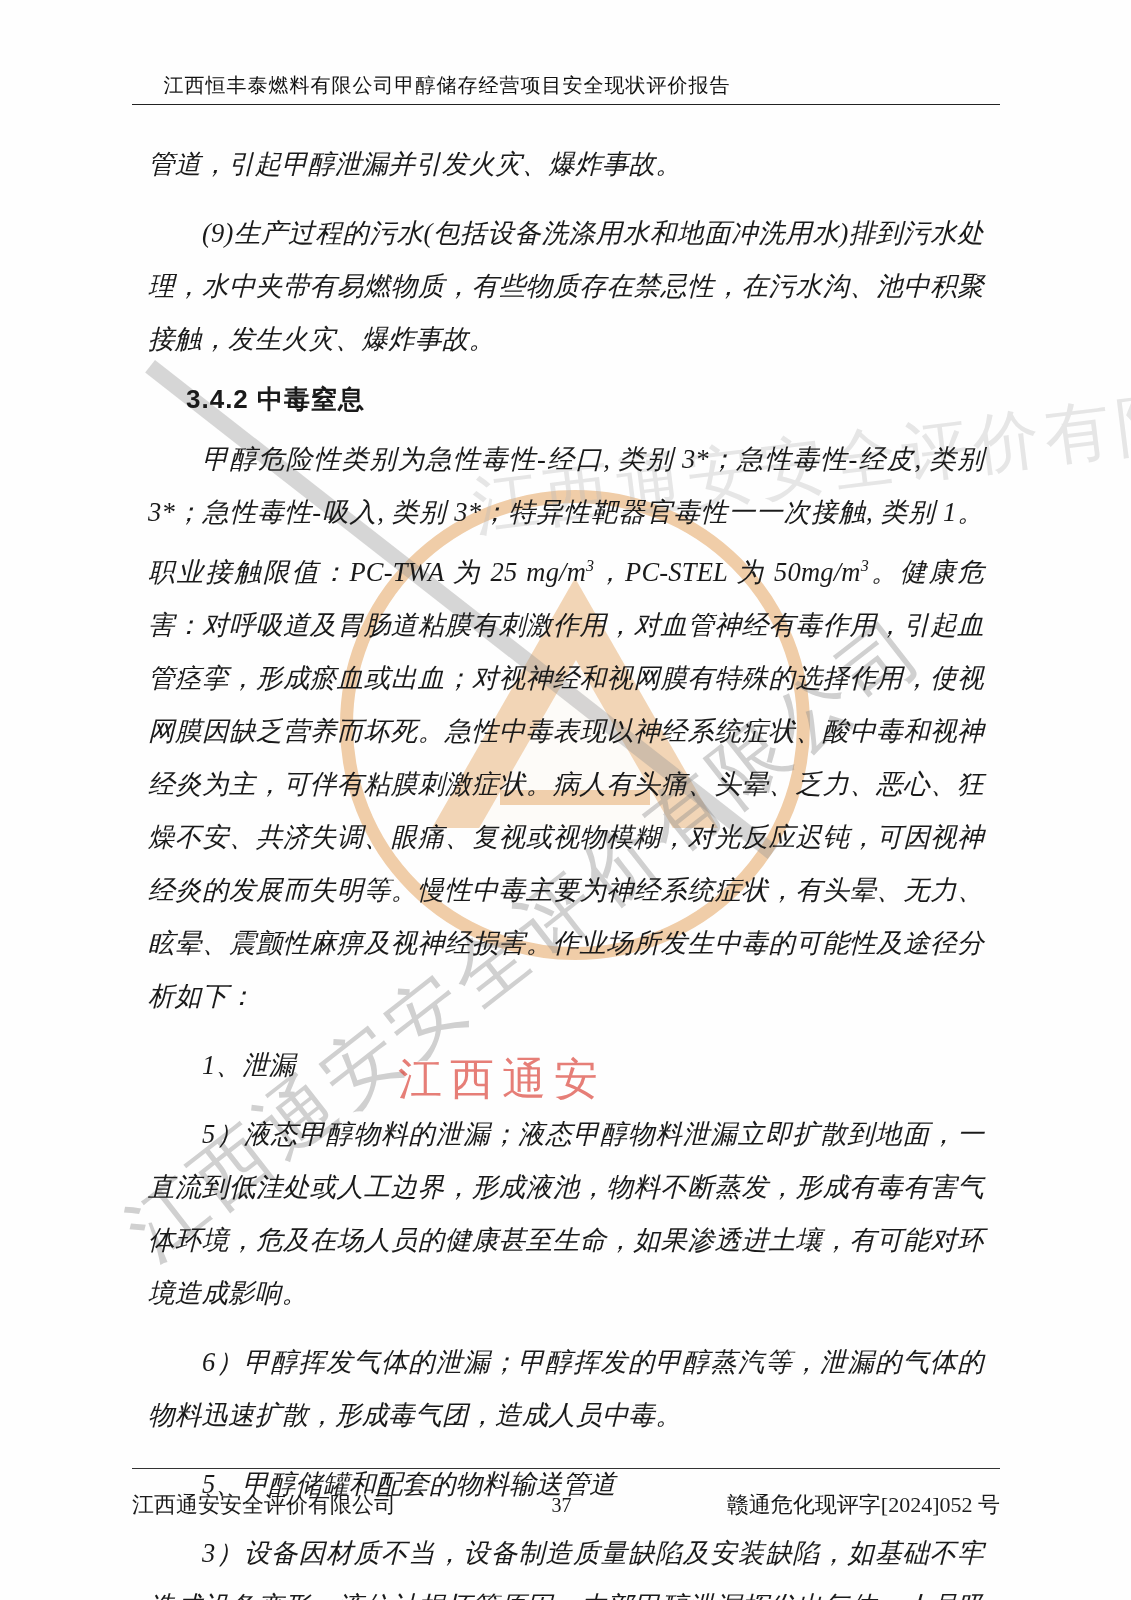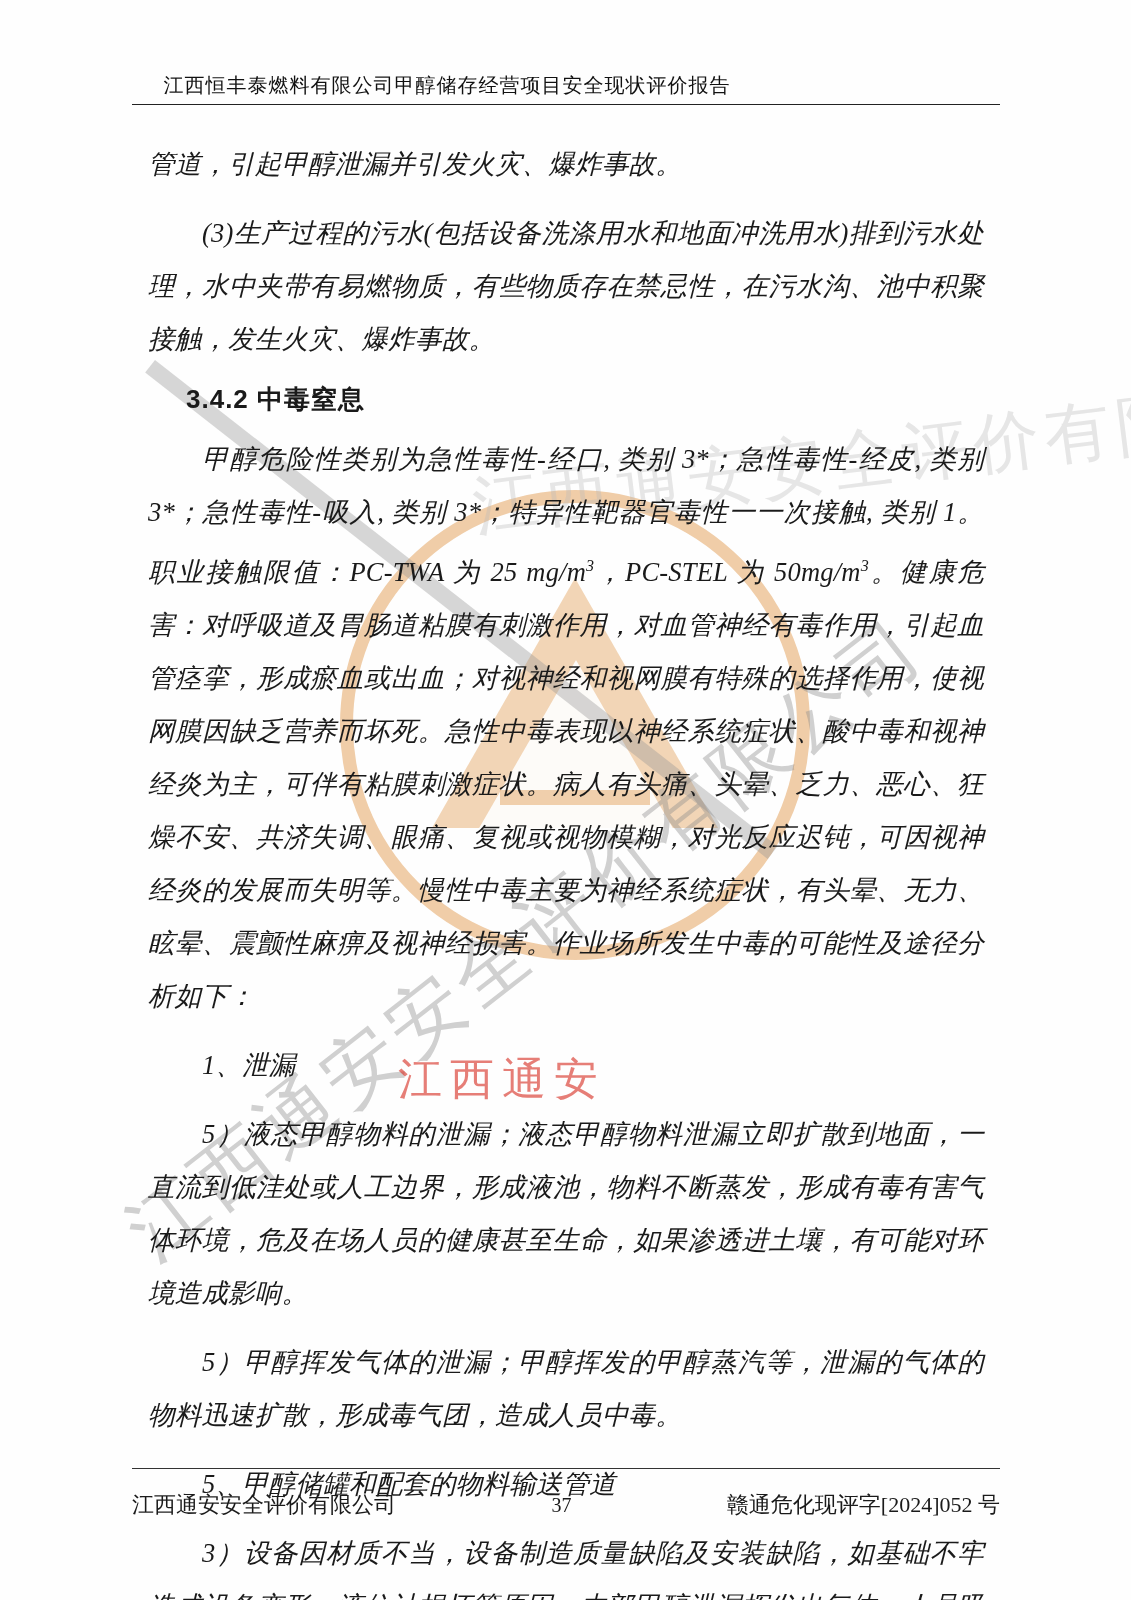--- a/index.html
+++ b/index.html
@@ -204,31 +204,31 @@
 
     <div class="header">
       <span class="htext">江西恒丰泰燃料有限公司甲醇储存经营项目安全现状评价报告</span>
     </div>
     <div class="header-rule"></div>
 
     <div class="body-area">
 
       <p>管道，引起甲醇泄漏并引发火灾、爆炸事故。</p>
 
-      <p class="ind">(3)生产过程的污水(包括设备洗涤用水和地面冲洗用水)排到污水处理，水中夹带有易燃物质，有些物质存在禁忌性，在污水沟、池中积聚接触，发生火灾、爆炸事故。</p>
+      <p class="ind">(9)生产过程的污水(包括设备洗涤用水和地面冲洗用水)排到污水处理，水中夹带有易燃物质，有些物质存在禁忌性，在污水沟、池中积聚接触，发生火灾、爆炸事故。</p>
 
       <h3 class="sec">3.4.2  中毒窒息</h3>
 
       <p class="ind"><span>甲醇危险性类别为急性毒性-经口, 类别 3*；急性毒性-经皮, 类别 3*；急性毒性-吸入, 类别 3*；特异性靶器官毒性一一次接触, 类别 1。职业接触限值：PC-TWA 为 25 mg/m</span><span class="sub">3</span><span>，PC-STEL 为 50mg/m</span><span class="sub">3</span><span>。健康危害：对呼吸道及胃肠道粘膜有刺激作用，对血管神经有毒作用，引起血管痉挛，形成瘀血或出血；对视神经和视网膜有特殊的选择作用，使视网膜因缺乏营养而坏死。急性中毒表现以神经系统症状、酸中毒和视神经炎为主，可伴有粘膜刺激症状。病人有头痛、头晕、乏力、恶心、狂燥不安、共济失调、眼痛、复视或视物模糊，对光反应迟钝，可因视神经炎的发展而失明等。慢性中毒主要为神经系统症状，有头晕、无力、眩晕、震颤性麻痹及视神经损害。作业场所发生中毒的可能性及途径分析如下：</span></p>
 
       <p class="ind">1、泄漏</p>
 
       <p class="ind">5）液态甲醇物料的泄漏；液态甲醇物料泄漏立即扩散到地面，一直流到低洼处或人工边界，形成液池，物料不断蒸发，形成有毒有害气体环境，危及在场人员的健康甚至生命，如果渗透进土壤，有可能对环境造成影响。</p>
 
-      <p class="ind">5）甲醇挥发气体的泄漏；甲醇挥发的甲醇蒸汽等，泄漏的气体的物料迅速扩散，形成毒气团，造成人员中毒。</p>
+      <p class="ind">6）甲醇挥发气体的泄漏；甲醇挥发的甲醇蒸汽等，泄漏的气体的物料迅速扩散，形成毒气团，造成人员中毒。</p>
 
       <p class="ind">5、甲醇储罐和配套的物料输送管道</p>
 
       <p class="ind">3）设备因材质不当，设备制造质量缺陷及安装缺陷，如基础不牢造成设备变形，液位计损坏等原因，内部甲醇泄漏挥发出气体，人员吸入过量甲醇气体引起中毒。</p>
 
     </div>
 
     <div class="footer-rule"></div>
     <div class="footer">
       <span class="fleft">江西通安安全评价有限公司</span>

